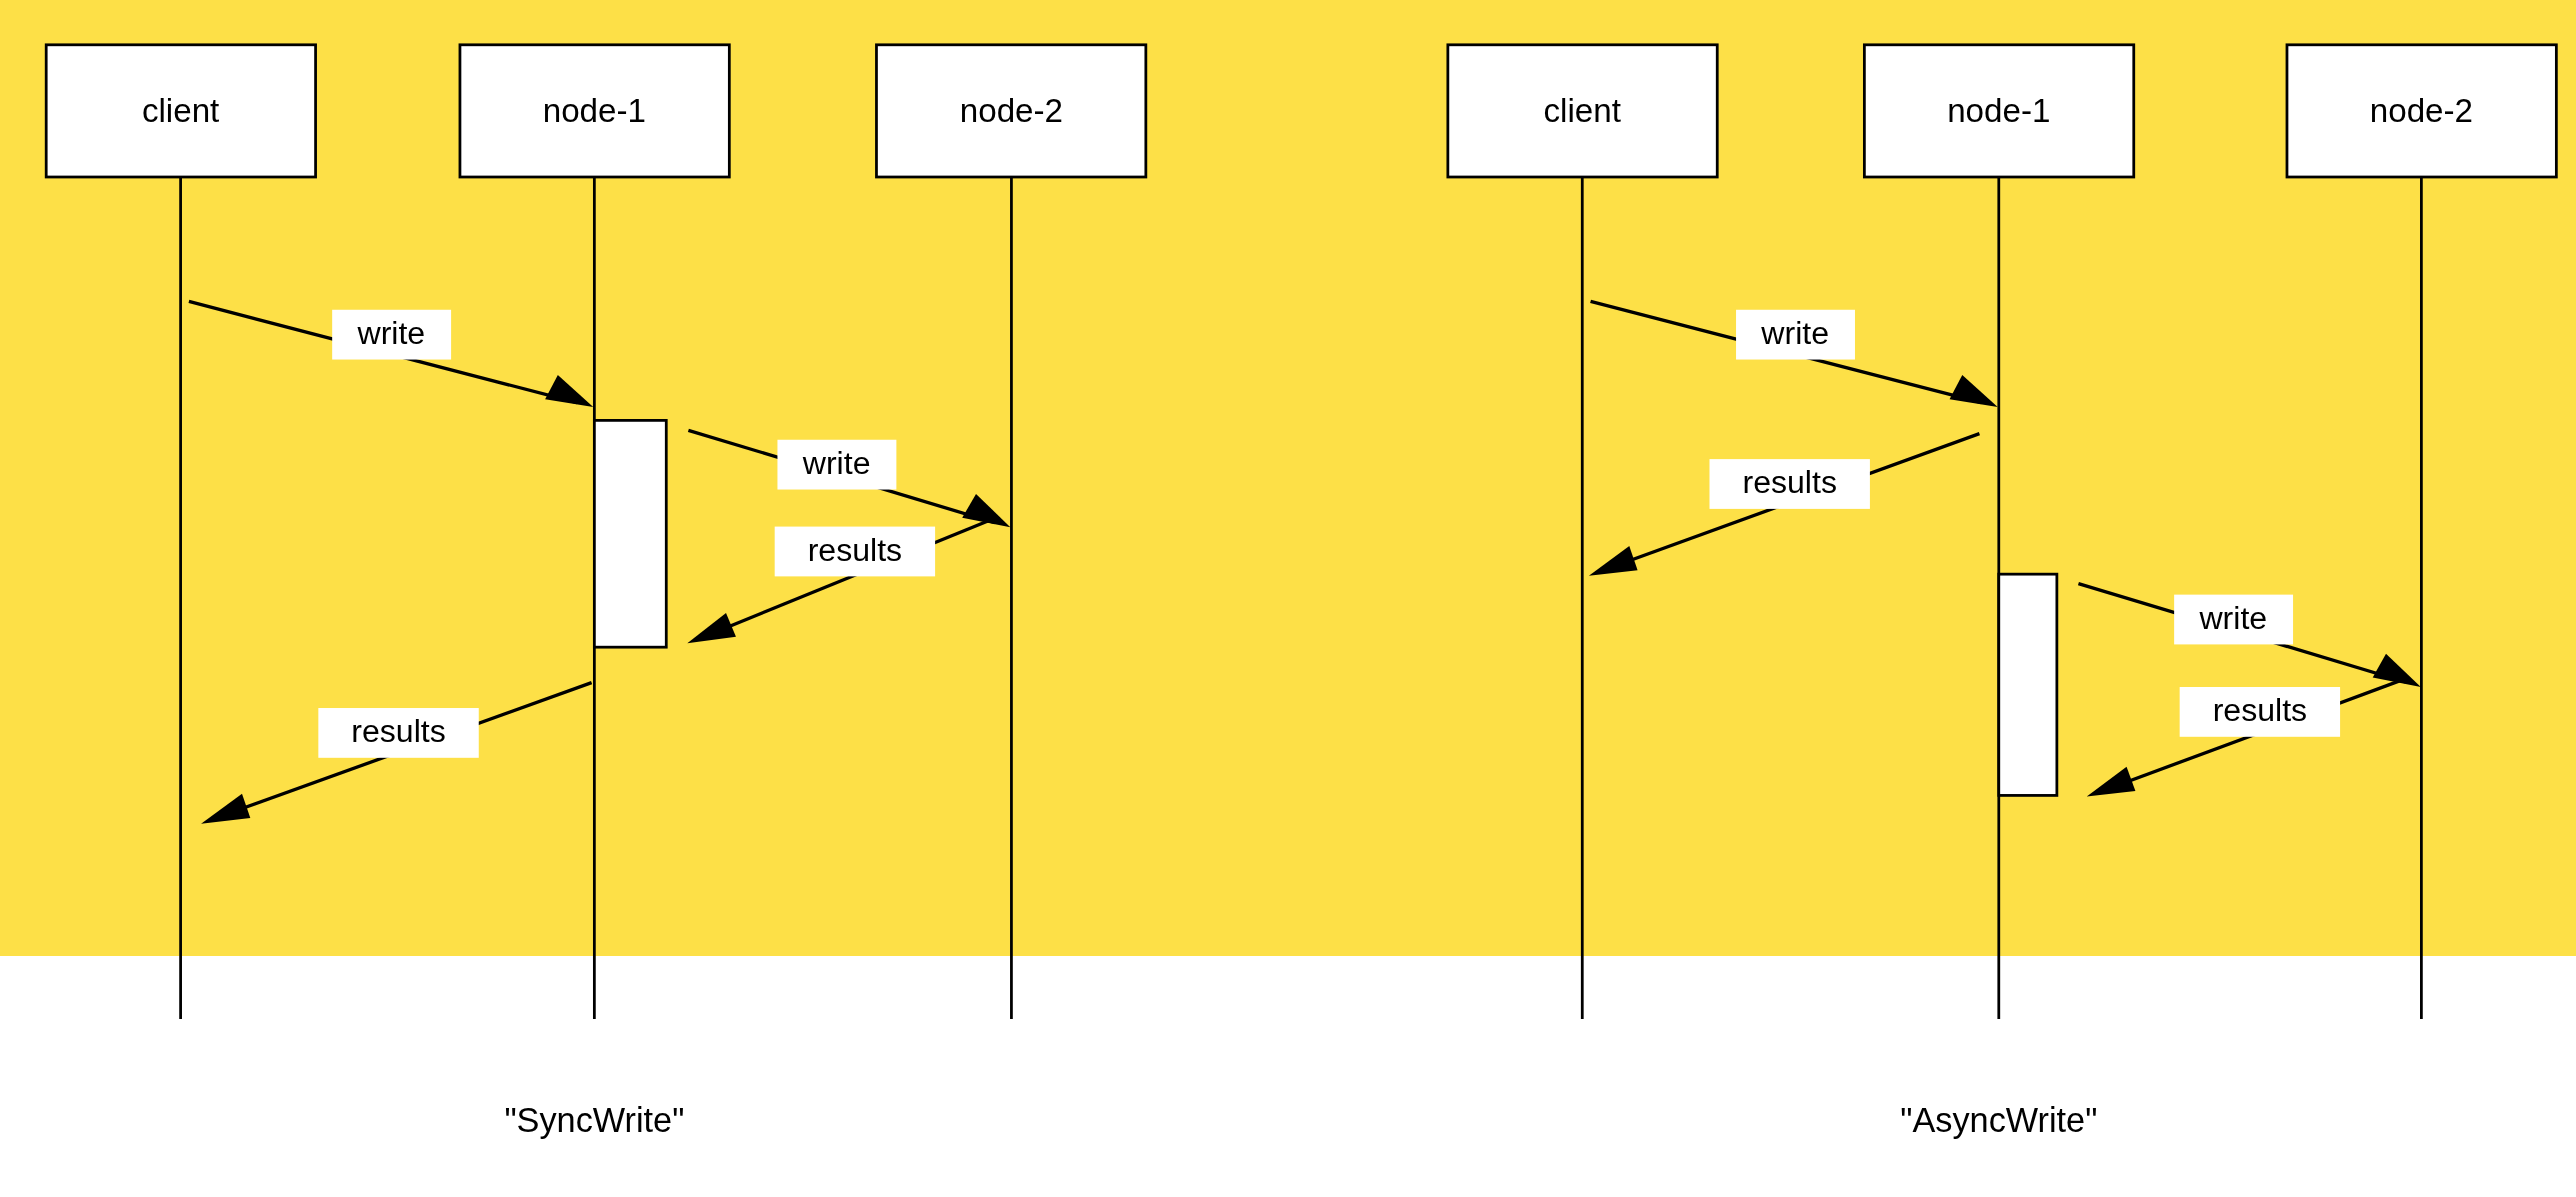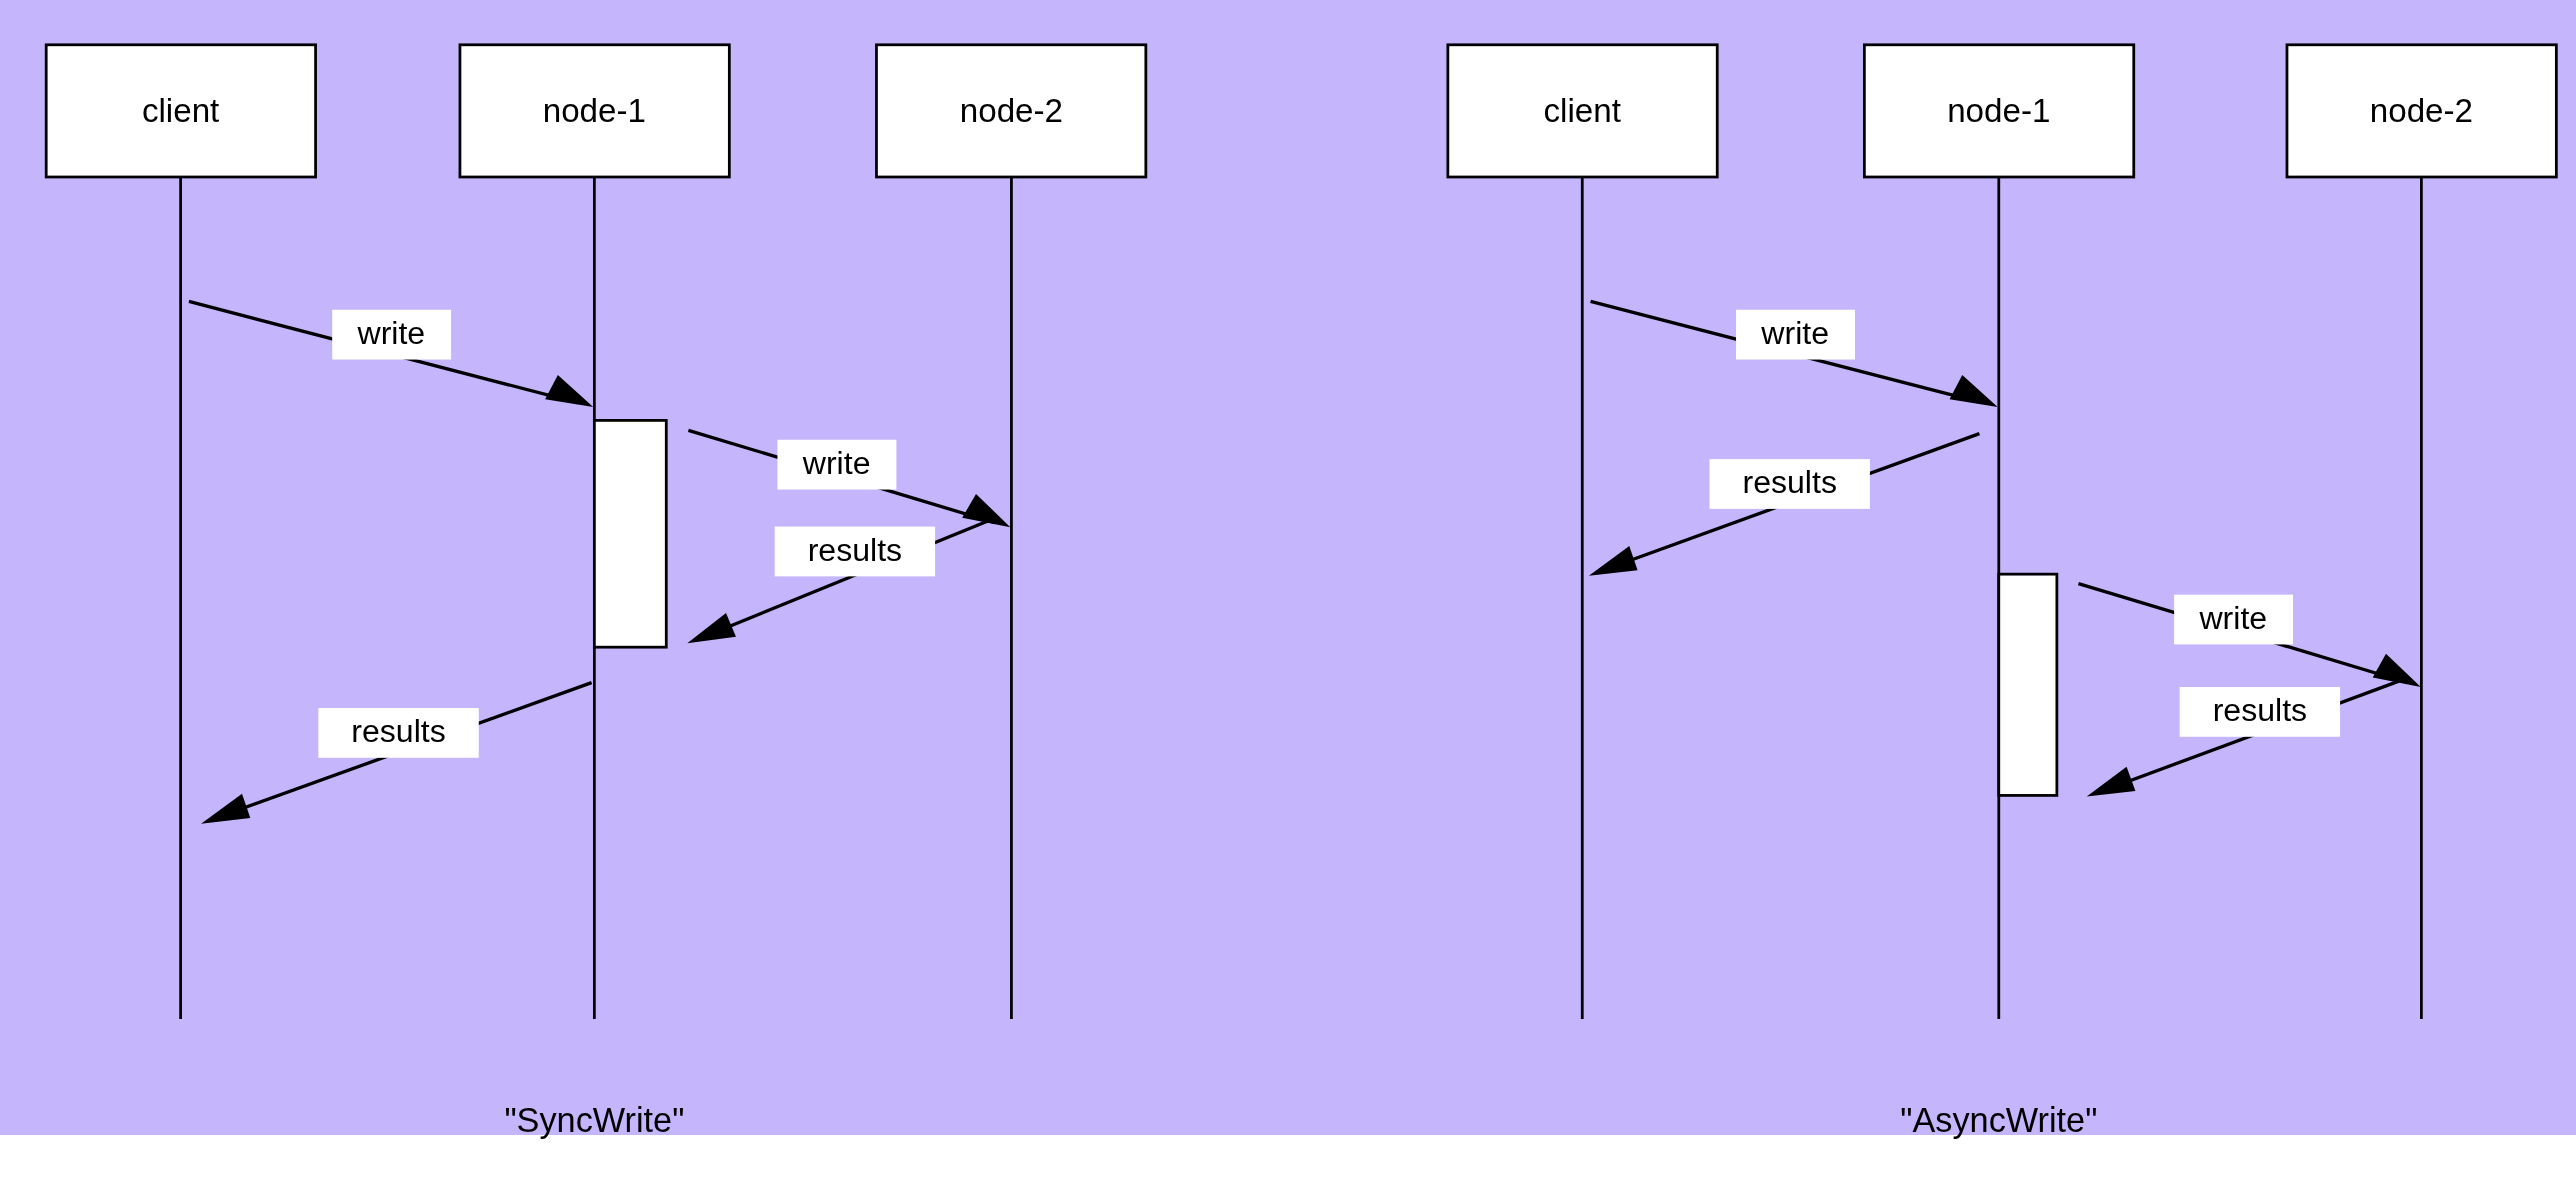--- a/index.html
+++ b/index.html
@@ -9,22 +9,22 @@
   }
   body {
     width: 2576px;
     height: 1197px;
     font-family: "Liberation Sans", sans-serif;
     overflow: hidden;
   }
   #canvas {
     position: relative;
     width: 2576px;
-    height: 1135px;
-    background: #c4b5fd;
+    height: 956px;
+    background: #fde047;
   }
   svg.diagram-svg {
     position: absolute;
     top: 0;
     left: 0;
     width: 2576px;
     height: 1197px;
   }
   .participant-box {
     fill: #ffffff;

